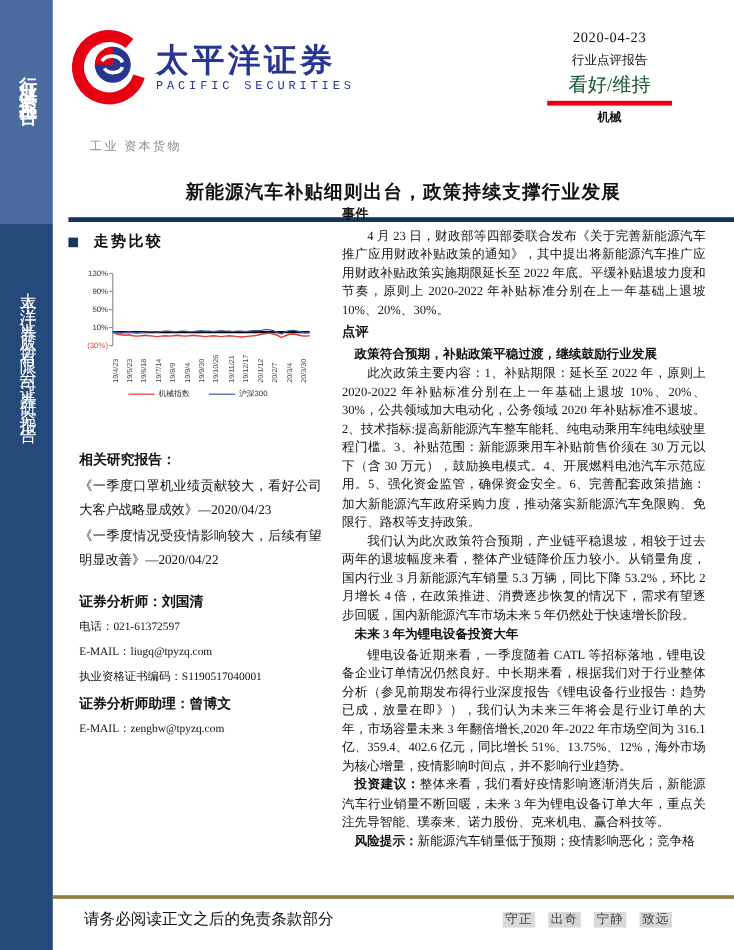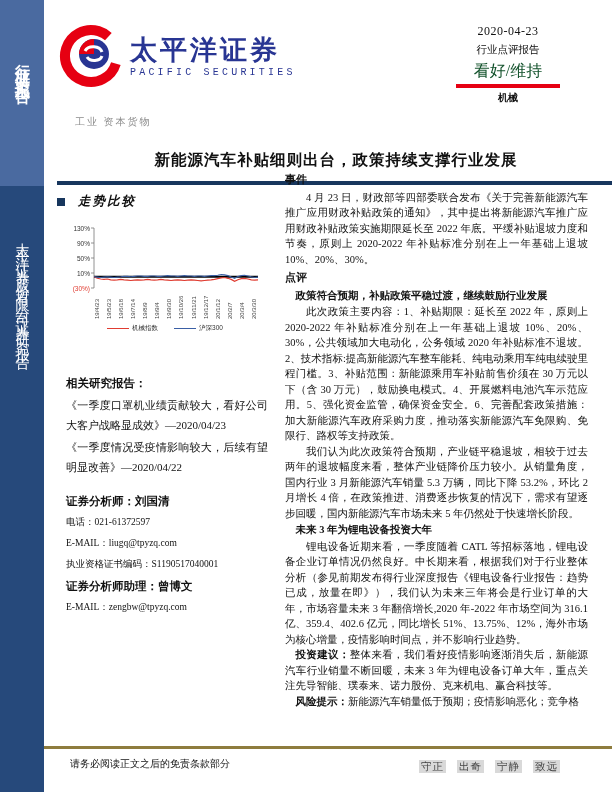--- a/index.html
+++ b/index.html
@@ -23,21 +23,21 @@
   .red-bar{width:104px;height:4px;background:#e60012;margin-top:2px;}
   .meta-industry{font-size:10px;font-weight:bold;margin-top:3px;}
   .sector{position:absolute;left:75px;top:115px;font-size:10px;color:#8c8c8c;letter-spacing:2px;}
   
   .report-title{position:absolute;left:60px;width:552px;top:150px;margin:0;text-align:center;
                 font-size:15.5px;font-weight:bold;letter-spacing:1px;}
   .title-rule{position:absolute;left:57px;top:181px;width:555px;height:4px;background:#17365d;}
   
   .trend-head{position:absolute;left:57px;top:193px;display:flex;align-items:center;}
   .bullet{width:8px;height:8px;background:#17365d;display:inline-block;margin-right:13px;}
-  .trend-label{font-size:12.5px;font-weight:bold;font-style:italic;letter-spacing:2px;}
+  .trend-label{font-size:12.5px;font-weight:bold;letter-spacing:2px;}
   .chart{position:absolute;left:66px;top:224px;width:198px;height:112px;}
   .ytick{position:absolute;left:0;width:24px;text-align:right;font-size:6.5px;color:#333;
          font-family:"Liberation Sans",sans-serif;}
   .ytick.neg{color:#e03c31;}
   .trend-svg{position:absolute;left:0;top:0;}
   .x-labels{position:absolute;left:28px;top:67px;width:164px;display:flex;justify-content:space-between;}
   .xlab{writing-mode:vertical-rl;transform:rotate(180deg);font-size:6px;line-height:7px;height:28px;
         color:#444;font-family:"Liberation Sans",sans-serif;}
   .legend{position:absolute;left:0;top:100px;width:198px;display:flex;justify-content:center;gap:16px;}
   .legend-item{display:flex;align-items:center;font-size:6.5px;color:#333;font-family:"Liberation Sans",sans-serif;}
@@ -50,21 +50,21 @@
   .a-row{font-size:9.5px;margin-bottom:8px;font-family:"Liberation Serif",serif;}
   
   .right-col{position:absolute;left:285px;top:172px;width:303px;font-size:10.5px;line-height:15.5px;}
   .sec-title{font-size:11px;font-weight:bold;margin:0 0 2px 0;}
   .para{margin:0;text-align:justify;text-indent:2em;}
   .subhead{font-weight:bold;text-indent:1em;margin:1px 0;}
   .lead{ text-indent:1em;}
   .gap{height:3px;}
   
   .gold-rule{position:absolute;left:44px;top:746px;width:568px;height:3px;background:#8e7c3e;}
-  .disclaimer{position:absolute;left:70px;top:757px;font-size:10px;}
+  .disclaimer{position:absolute;left:70px;top:757px;font-size:13px;}
   .motto{position:absolute;right:52px;top:756px;}
   .motto span{font-size:10.5px;background:#d9d9d9;color:#444;padding:1px 2px;margin-left:7px;letter-spacing:1px;}
 </style>
 </head>
 <body>
 
 <div class="page">
 
   <div class="sidebar-top">
     <span class="vtext vtext-top">行业研究报告</span>

